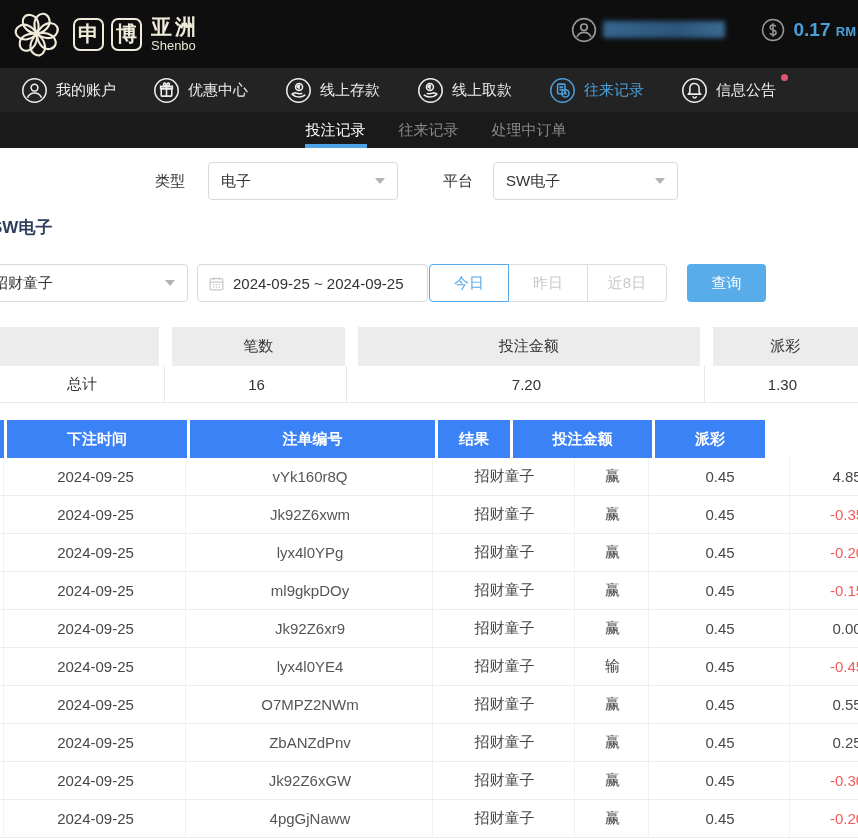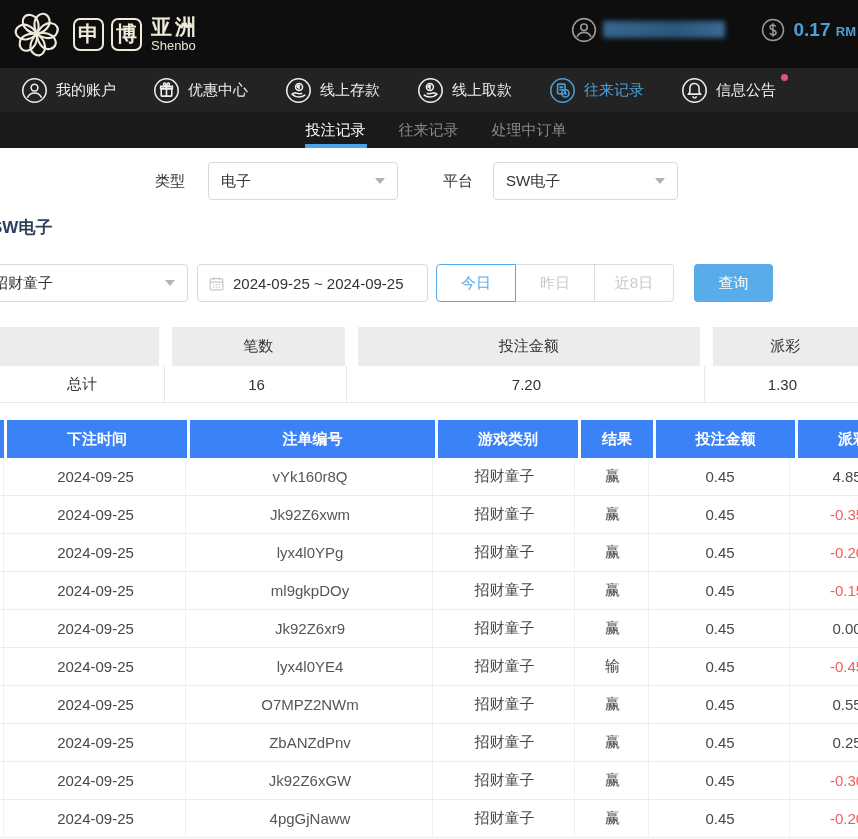--- a/index.html
+++ b/index.html
@@ -56,21 +56,21 @@
                    border-right:5px solid transparent; border-top:6px solid #b3b3b3; }
   .sel-type { width:190px; margin-left:23px; }
   .sel-plat { width:185px; margin-left:20px; }
   .section-title { margin-top:16px; margin-left:-9px; font-size:17px; font-weight:bold; color:#2e3f5c; }
   .frow2 { display:flex; align-items:center; margin-top:25px; height:38px; }
   .sel-game { width:208px; margin-left:-20px; }
   .datebox { width:231px; height:38px; border:1px solid #d9d9d9; border-radius:4px;
              margin-left:9px; display:flex; align-items:center; padding:0 10px; gap:8px;
              font-size:15px; color:#333; cursor:pointer; }
   .datebox svg { width:17px; height:17px; flex:none; }
-  .btngroup { display:flex; margin-left:8px; }
+  .btngroup { display:flex; margin-left:1px; }
   .qbtn { height:38px; width:80px; background:#fff; border:1px solid #dcdcdc; color:#c9c9c9;
           font-size:15px; display:flex; align-items:center; justify-content:center;
           margin-left:-1px; cursor:pointer; position:relative; }
   .qbtn:first-child { border-radius:4px 0 0 4px; margin-left:0; }
   .qbtn:last-child { border-radius:0 4px 4px 0; }
   .qbtn.active { color:#54a8e8; border-color:#54a8e8; z-index:2; }
   .searchbtn { height:38px; width:79px; margin-left:20px; background:#57ace9; color:#fff;
                font-size:15px; border:none; border-radius:4px; display:flex; align-items:center;
                justify-content:center; cursor:pointer; }
 
@@ -257,21 +257,20 @@
         <div class="cell s2">7.20</div>
         <div class="cell s3">1.30</div>
       </div>
     </div>
 
     <div class="bets">
       <div class="bet-h" id="bethead">
           <div class="cell c0"></div>
           <div class="cell c1">下注时间</div>
           <div class="cell c2">注单编号</div>
-          <div class="cell c3">游戏类别</div>
           <div class="cell c4">结果</div>
           <div class="cell c5">投注金额</div>
           <div class="cell c6">派彩</div>
         </div>
       <div id="betbody">
           <div class="bet-r">
             <div class="cell c0"></div>
             <div class="cell c1">2024-09-25</div>
             <div class="cell c2 code">vYk160r8Q</div>
             <div class="cell c3">招财童子</div>

